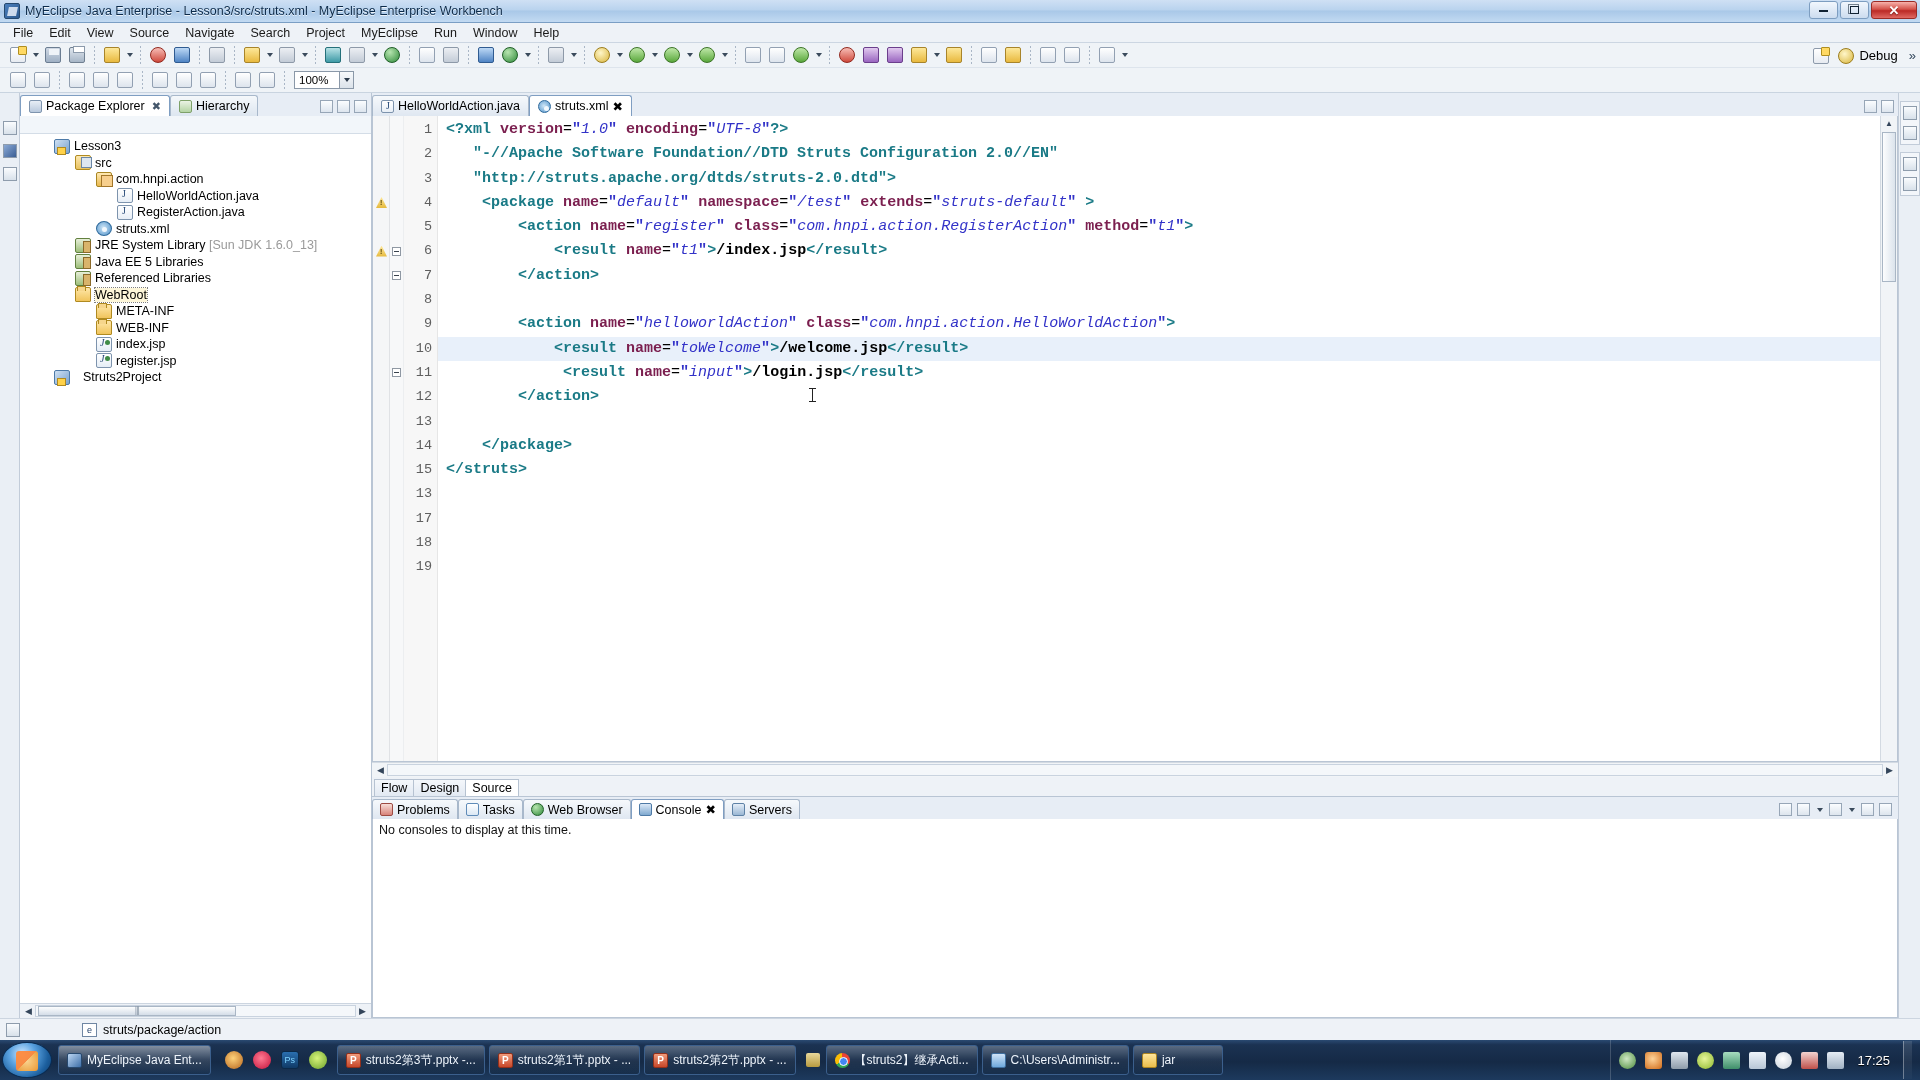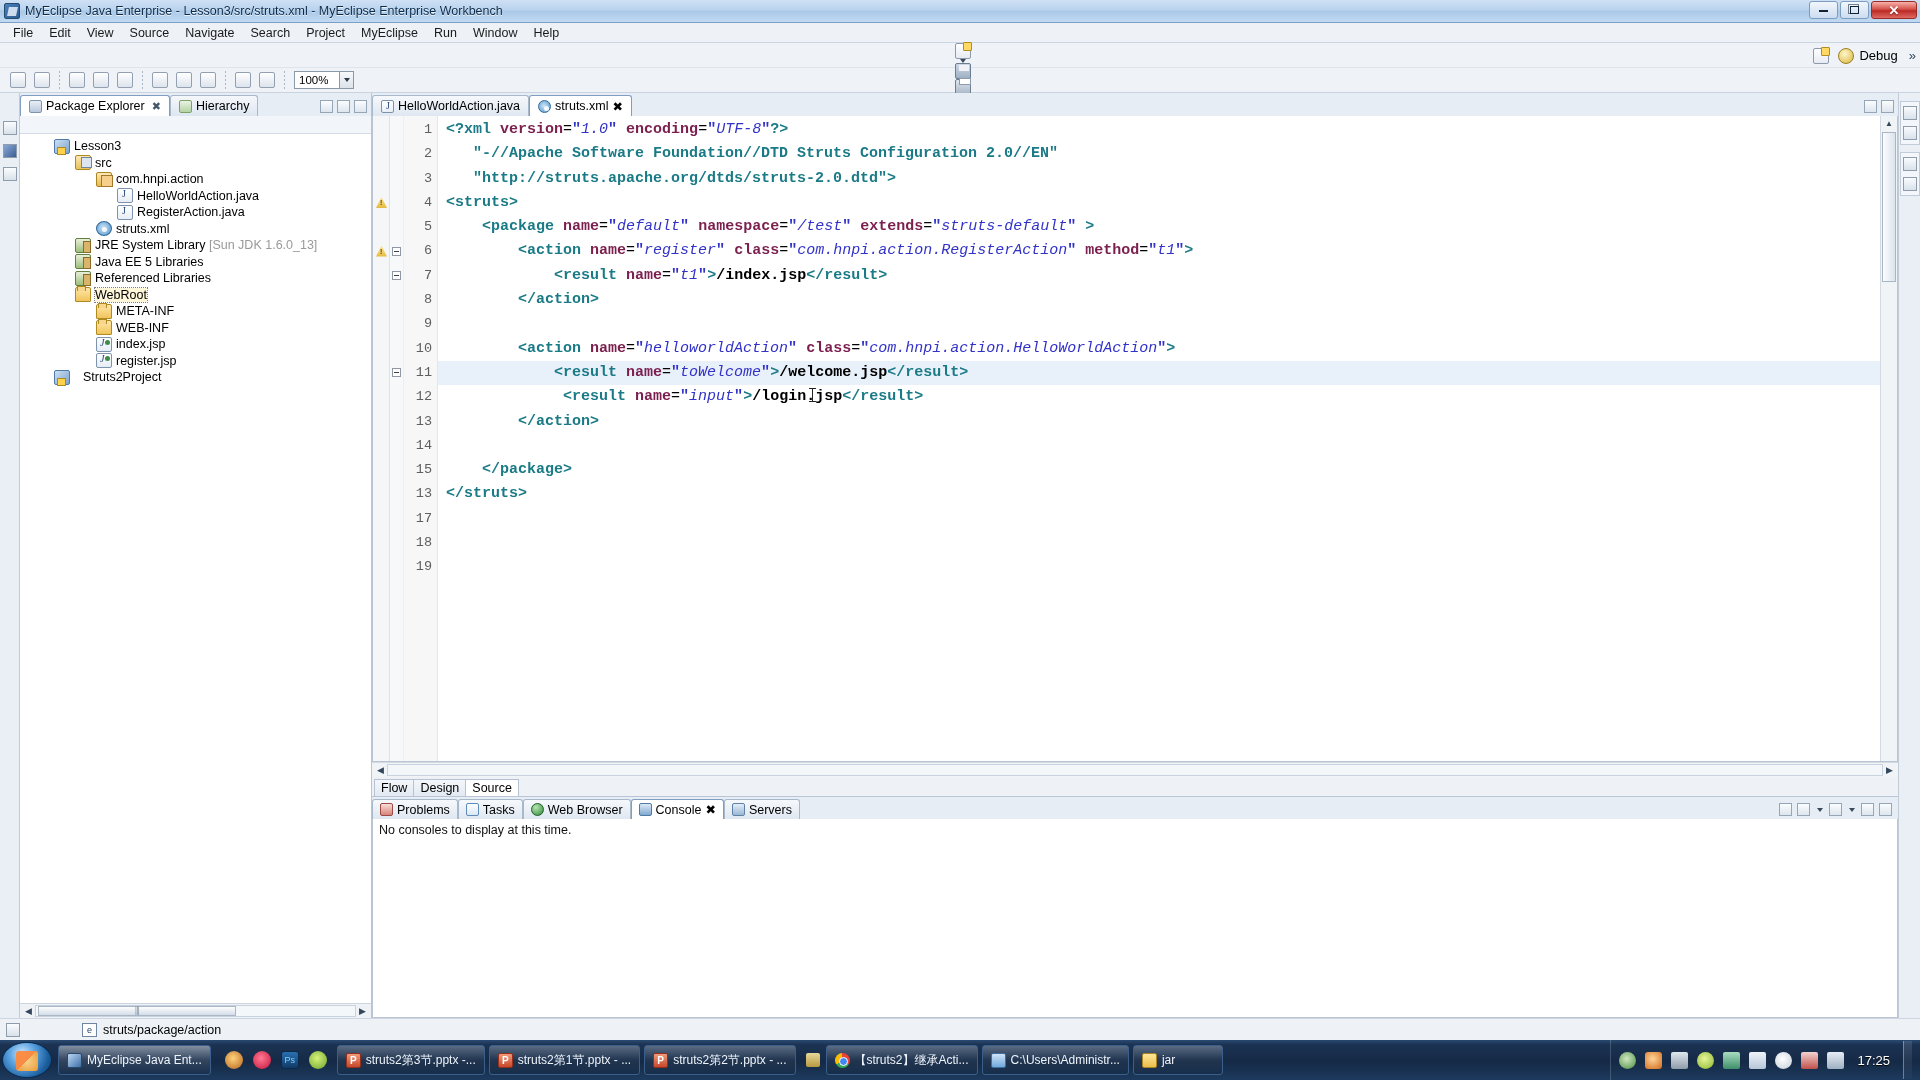--- a/index.html
+++ b/index.html
@@ -55,21 +55,21 @@
     height:20px; background:#eef2f7; display:flex; align-items:center;
     padding-left:5px; border-bottom:1px solid #ccd6e2;
   }
   #menubar .mi{
     padding:2px 8px; font-size:12.5px; color:#1a1a1a; cursor:default;
   }
 
   
   #toolbar1{
     height:25px; background:#eff3f7; display:flex; align-items:center;
-    padding-left:6px; border-bottom:1px solid #dde4ec; position:relative;flex-direction:column;
+    padding-left:6px; border-bottom:1px solid #dde4ec; position:relative;
   }
   #toolbar2{
     height:25px; background:#eff3f7; display:flex; align-items:center;
     padding-left:6px; border-bottom:1px solid #c9d4e0;
   }
   .tsep{ width:1px;height:18px;margin:0 5px;
     background:repeating-linear-gradient(180deg,#a9b6c6 0 2px,transparent 2px 4px);}
   .tbtn{
     width:22px;height:21px; margin:0 1px; position:relative;
     display:flex;align-items:center;justify-content:center;
@@ -646,21 +646,20 @@
           <div>15</div>
           <div>13</div>
           <div>17</div>
           <div>18</div>
           <div>19</div>
         </div>
       <div id="codearea">
           <div class="cline"><span class="tag">&lt;?xml </span><span class="attr">version</span><span class="punct">=</span><span class="q">"</span><span class="val">1.0</span><span class="q">"</span><span class="punct"> </span><span class="attr">encoding</span><span class="punct">=</span><span class="q">"</span><span class="val">UTF-8</span><span class="q">"</span><span class="tag">?&gt;</span></div>
           <div class="cline"><span class="">   </span><span class="dtd">"-//Apache Software Foundation//DTD Struts Configuration 2.0//EN"</span></div>
           <div class="cline"><span class="">   </span><span class="dtd">"http://struts.apache.org/dtds/struts-2.0.dtd"&gt;</span></div>
-          <div class="cline"><span class="tag">&lt;struts&gt;</span></div>
           <div class="cline"><span class="">    </span><span class="tag">&lt;package </span><span class="attr">name</span><span class="punct">=</span><span class="q">"</span><span class="val">default</span><span class="q">"</span><span class="punct"> </span><span class="attr">namespace</span><span class="punct">=</span><span class="q">"</span><span class="val">/test</span><span class="q">"</span><span class="punct"> </span><span class="attr">extends</span><span class="punct">=</span><span class="q">"</span><span class="val">struts-default</span><span class="q">"</span><span class="tag"> &gt;</span></div>
           <div class="cline"><span class="">        </span><span class="tag">&lt;action </span><span class="attr">name</span><span class="punct">=</span><span class="q">"</span><span class="val">register</span><span class="q">"</span><span class="punct"> </span><span class="attr">class</span><span class="punct">=</span><span class="q">"</span><span class="val">com.hnpi.action.RegisterAction</span><span class="q">"</span><span class="punct"> </span><span class="attr">method</span><span class="punct">=</span><span class="q">"</span><span class="val">t1</span><span class="q">"</span><span class="tag">&gt;</span></div>
           <div class="cline"><span class="">            </span><span class="tag">&lt;result </span><span class="attr">name</span><span class="punct">=</span><span class="q">"</span><span class="val">t1</span><span class="q">"</span><span class="tag">&gt;</span><span class="txt">/index.jsp</span><span class="tag">&lt;/result&gt;</span></div>
           <div class="cline"><span class="">        </span><span class="tag">&lt;/action&gt;</span></div>
           <div class="cline"></div>
           <div class="cline"><span class="">        </span><span class="tag">&lt;action </span><span class="attr">name</span><span class="punct">=</span><span class="q">"</span><span class="val">helloworldAction</span><span class="q">"</span><span class="punct"> </span><span class="attr">class</span><span class="punct">=</span><span class="q">"</span><span class="val">com.hnpi.action.HelloWorldAction</span><span class="q">"</span><span class="tag">&gt;</span></div>
           <div class="cline cur"><span class="">            </span><span class="tag">&lt;result </span><span class="attr">name</span><span class="punct">=</span><span class="q">"</span><span class="val">toWelcome</span><span class="q">"</span><span class="tag">&gt;</span><span class="txt">/welcome.jsp</span><span class="tag">&lt;/result&gt;</span></div>
           <div class="cline"><span class="">             </span><span class="tag">&lt;result </span><span class="attr">name</span><span class="punct">=</span><span class="q">"</span><span class="val">input</span><span class="q">"</span><span class="tag">&gt;</span><span class="txt">/login.jsp</span><span class="tag">&lt;/result&gt;</span></div>
           <div class="cline"><span class="">        </span><span class="tag">&lt;/action&gt;</span></div>
           <div class="cline"></div>

